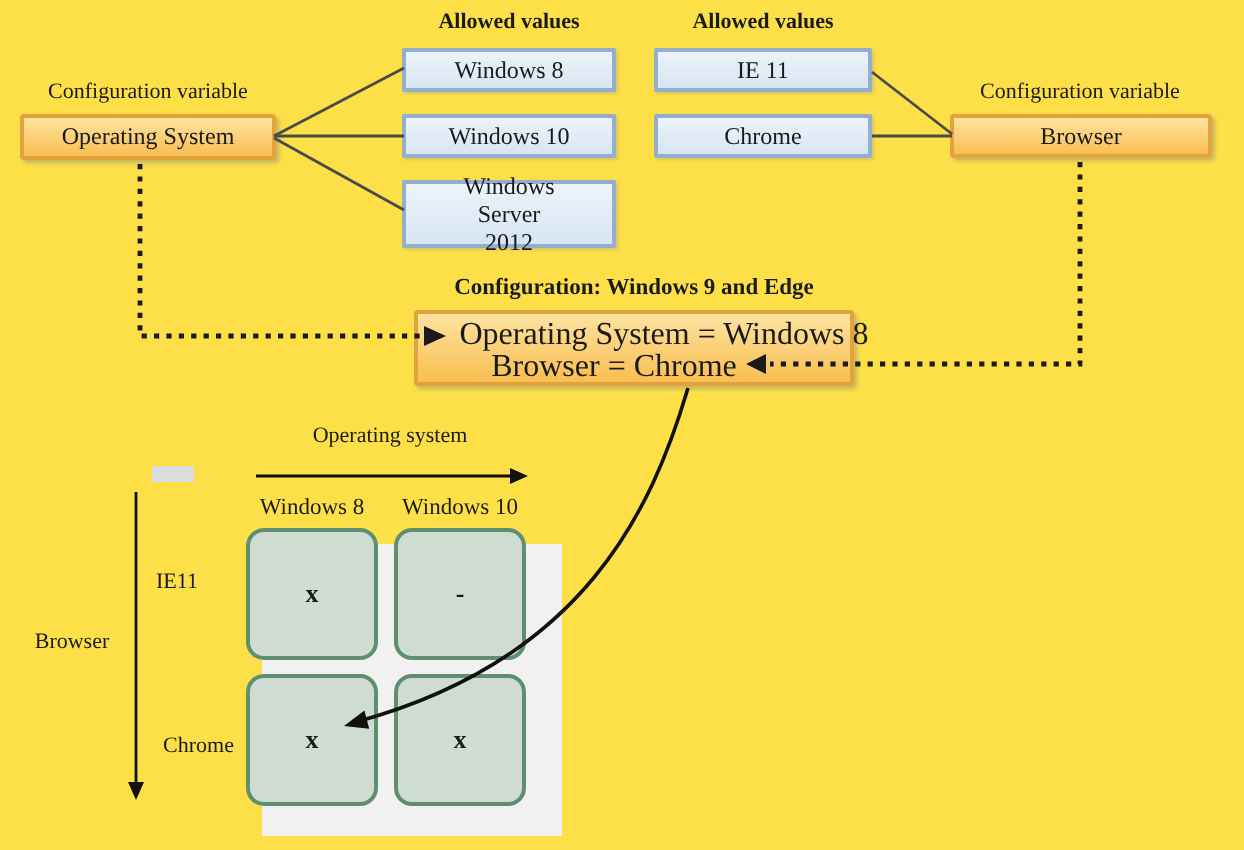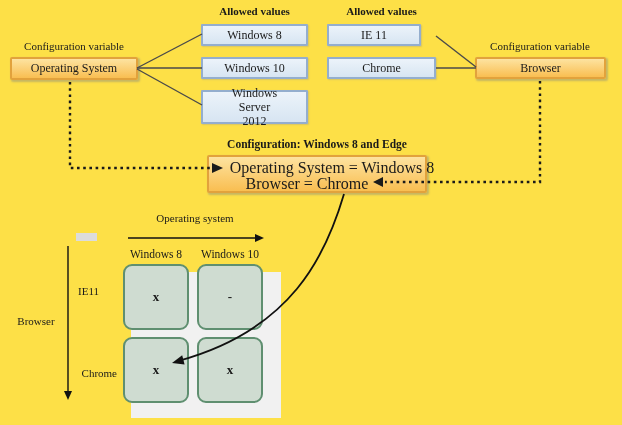--- a/index.html
+++ b/index.html
@@ -59,28 +59,28 @@
   <div class="val-box boxlayer" style="left:201px;top:24px;width:107px;height:22px;">
     <span>Windows 8</span>
   </div>
   <div class="val-box boxlayer" style="left:201px;top:57px;width:107px;height:22px;">
     <span>Windows 10</span>
   </div>
   <div class="val-box boxlayer" style="left:201px;top:90px;width:107px;height:34px;padding:0 24px;white-space:normal;">
     <span>Windows Server 2012</span>
   </div>
 
-  <div class="val-box boxlayer" style="left:327px;top:24px;width:94px;height:22px;">
+  <div class="val-box boxlayer" style="left:327px;top:24px;width:109px;height:22px;">
     <span>IE 11</span>
   </div>
   <div class="val-box boxlayer" style="left:327px;top:57px;width:109px;height:22px;">
     <span>Chrome</span>
   </div>
 
-  <div class="abs lbl bold" style="left:207px;top:138px;width:220px;font-size:11.5px;">Configuration: Windows 8 and Edge</div>
+  <div class="abs lbl bold" style="left:207px;top:138px;width:220px;font-size:11.5px;">Configuration: Windows 9 and Edge</div>
   <div class="var-box boxlayer" style="left:207px;top:155px;width:220px;height:38px;">
     <div class="cfg-line" style="top:3px;transform:translateX(13px);">Operating System = Windows 8</div>
     <div class="cfg-line" style="top:19px;transform:translateX(-12px);">Browser = Chrome</div>
   </div>
 
   <div class="abs" style="left:76px;top:233px;width:21px;height:8px;background:#DCDCDC;z-index:1;"></div>
   <div class="abs lbl" style="left:128px;top:212px;width:134px;">Operating system</div>
   <div class="abs lbl" style="left:8px;top:315px;width:56px;">Browser</div>
 
   <div class="abs lbl" style="left:123px;top:248px;width:66px;font-size:11.5px;">Windows 8</div>

